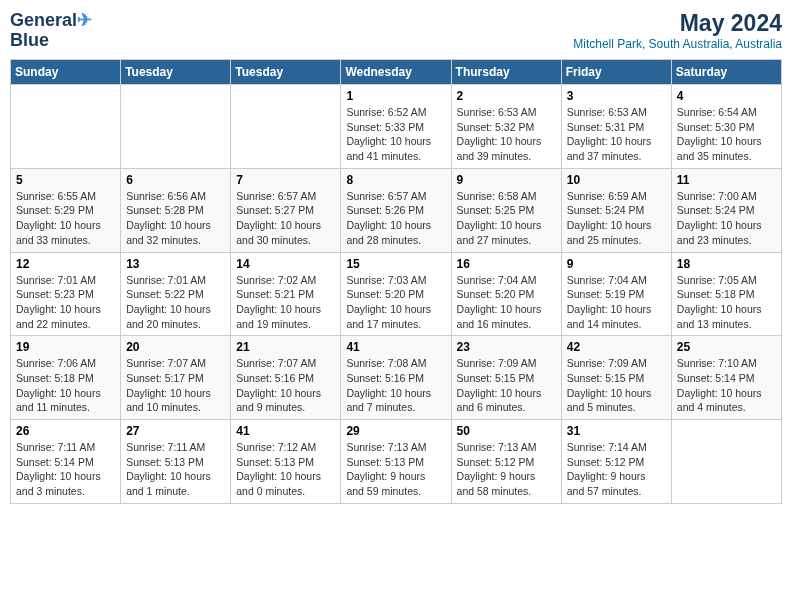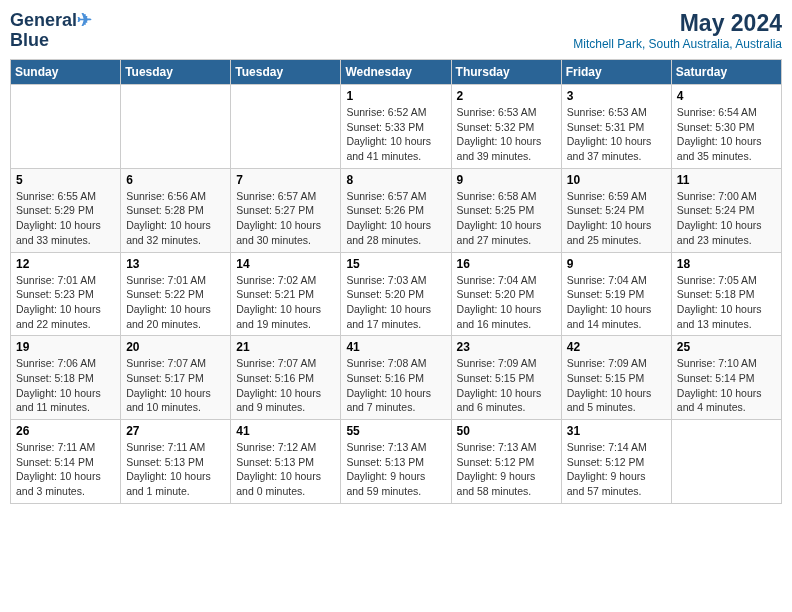--- a/index.html
+++ b/index.html
@@ -227,21 +227,21 @@
         </td>
         <td>
           <div class="day-number">27</div>
           <div class="day-info">Sunrise: 7:11 AM<br>Sunset: 5:13 PM<br>Daylight: 10 hours<br>and 1 minute.</div>
         </td>
         <td>
           <div class="day-number">41</div>
           <div class="day-info">Sunrise: 7:12 AM<br>Sunset: 5:13 PM<br>Daylight: 10 hours<br>and 0 minutes.</div>
         </td>
         <td>
-          <div class="day-number">55</div>
+          <div class="day-number">29</div>
           <div class="day-info">Sunrise: 7:13 AM<br>Sunset: 5:13 PM<br>Daylight: 9 hours<br>and 59 minutes.</div>
         </td>
         <td>
           <div class="day-number">50</div>
           <div class="day-info">Sunrise: 7:13 AM<br>Sunset: 5:12 PM<br>Daylight: 9 hours<br>and 58 minutes.</div>
         </td>
         <td>
           <div class="day-number">31</div>
           <div class="day-info">Sunrise: 7:14 AM<br>Sunset: 5:12 PM<br>Daylight: 9 hours<br>and 57 minutes.</div>
         </td>

